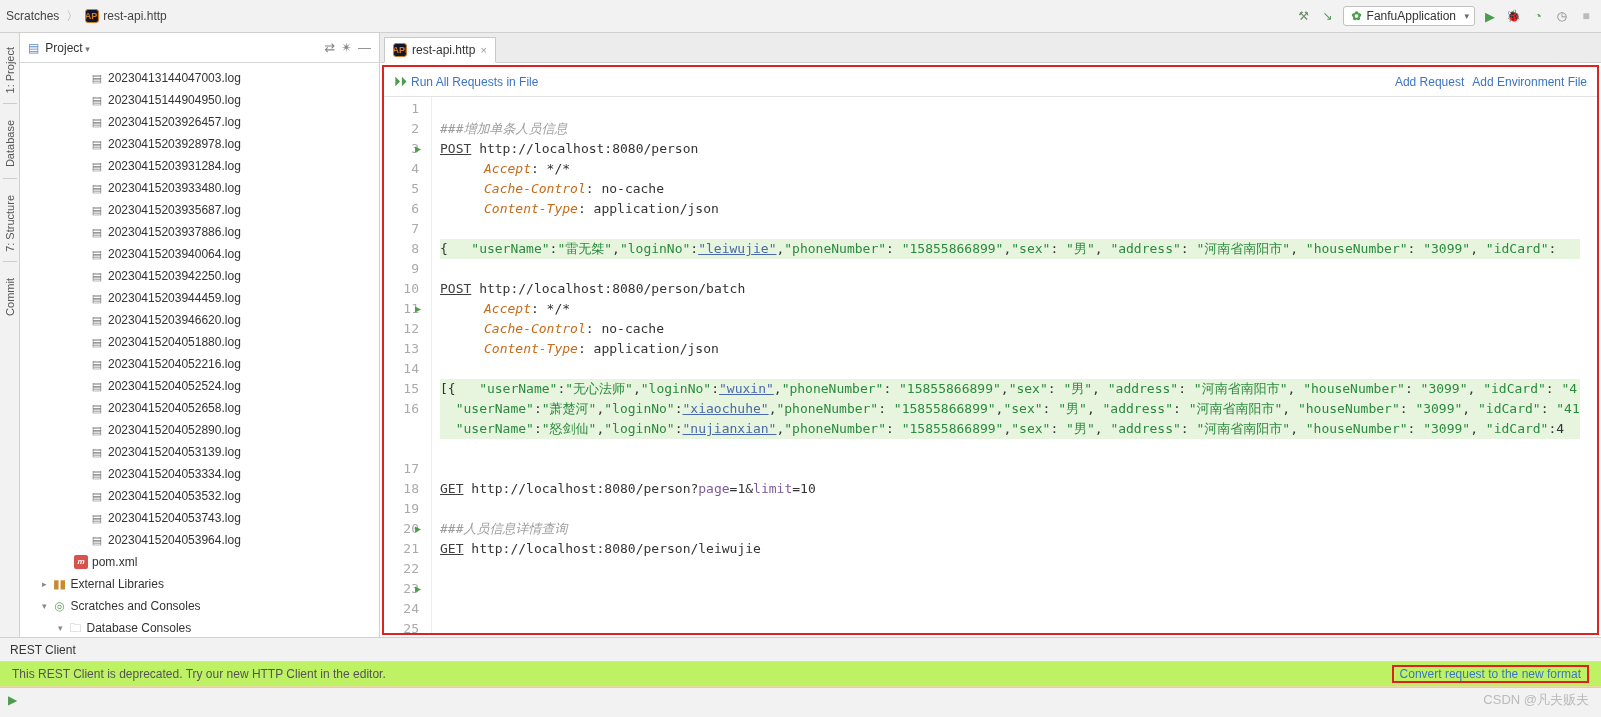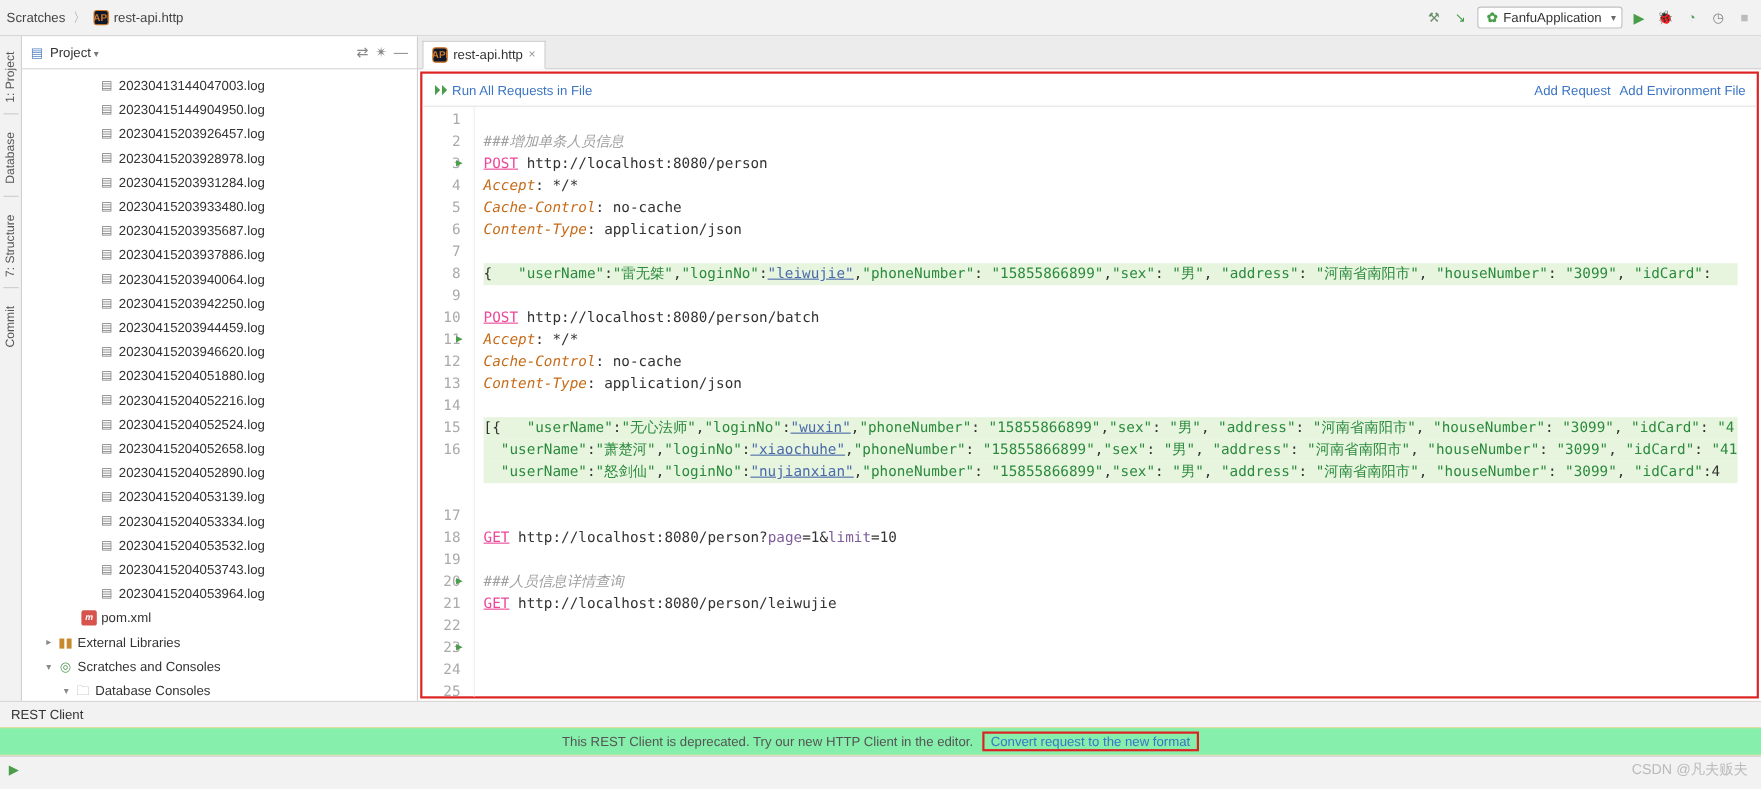--- a/index.html
+++ b/index.html
@@ -43,28 +43,28 @@
 .action-row .run-all{ color:#3b75c4; cursor:pointer; display:flex; align-items:center; gap:4px;}
 .action-row .rspacer{flex:1;}
 .action-row .link{ color:#3b75c4; cursor:pointer;}
 .code-area { display:flex; height: calc(100% - 30px); font-family: "Consolas","Menlo",monospace; font-size:13px; overflow:auto; white-space:nowrap;}
 .gutter { width:48px; text-align:right; color:#aaa; padding: 2px 12px 2px 0; user-select:none; border-right:1px solid #eee; position:relative;}
 .gutter .ln{ height:20px; line-height:20px; position:relative;}
 .gutter .run-gut { position:absolute; right:-2px; color:#4a9d4a; font-size:10px; cursor:pointer;}
 .code { padding:2px 8px;}
 .code .cl{ height:20px; line-height:20px; white-space:pre;}
 .hl-green{ background:#e7f5de; }
-.kw{ color:#c66b18; font-style:italic;} 
-.method{ color:#ec4899; text-decoration:underline;}
+.kw{ color:#c66b18; font-style:italic;margin-left:44px;} 
+.method{ color:#404040; text-decoration:underline;}
 .cmt{ color:#9e9e9e; font-style:italic;}
 .str{ color:#2b8a3e;}
 .param{ color:#7f5c9c;}
 .underln{ text-decoration:underline; color:#4a6aaa;}
 .tool-windows-bottom{ height:24px; border-top:1px solid #d0d0d0; display:flex; align-items:center; padding:0 10px; background:#f2f2f2;}
-.dep-banner { height:26px; background:#86efac; border-top:1px solid #e7dc9e; border-bottom:1px solid #e7dc9e; display:flex; align-items:center; justify-content:center; padding:0 12px; gap:8px; color:#555;}
+.dep-banner { height:26px; background:#bef264; border-top:1px solid #e7dc9e; border-bottom:1px solid #e7dc9e; display:flex; align-items:center; justify-content:space-between; padding:0 12px; gap:8px; color:#555;}
 .dep-banner .boxed{ border:2px solid #d22; padding:0 6px; color:#3b75c4; cursor:pointer;}
 .watermark { position:absolute; right:12px; bottom:8px; color:#bbb; font-size:13px; pointer-events:none;}
 .status-row{ height:24px; background:#f2f2f2; border-top:1px solid #d0d0d0; display:flex; align-items:center; padding:0 8px;}
 .status-row .play{ color:#4a9d4a; font-size:12px;}
 .hammer{color:#6b8e6b;}
 .arrow-down-run{color:#4a9d4a; position:relative;}
 .checkmk{color:#4a9d4a; font-weight:bold;}
 .proj-drop::after{content:" ▾"; color:#777; font-size:9px;}
 </style>
 </head>

